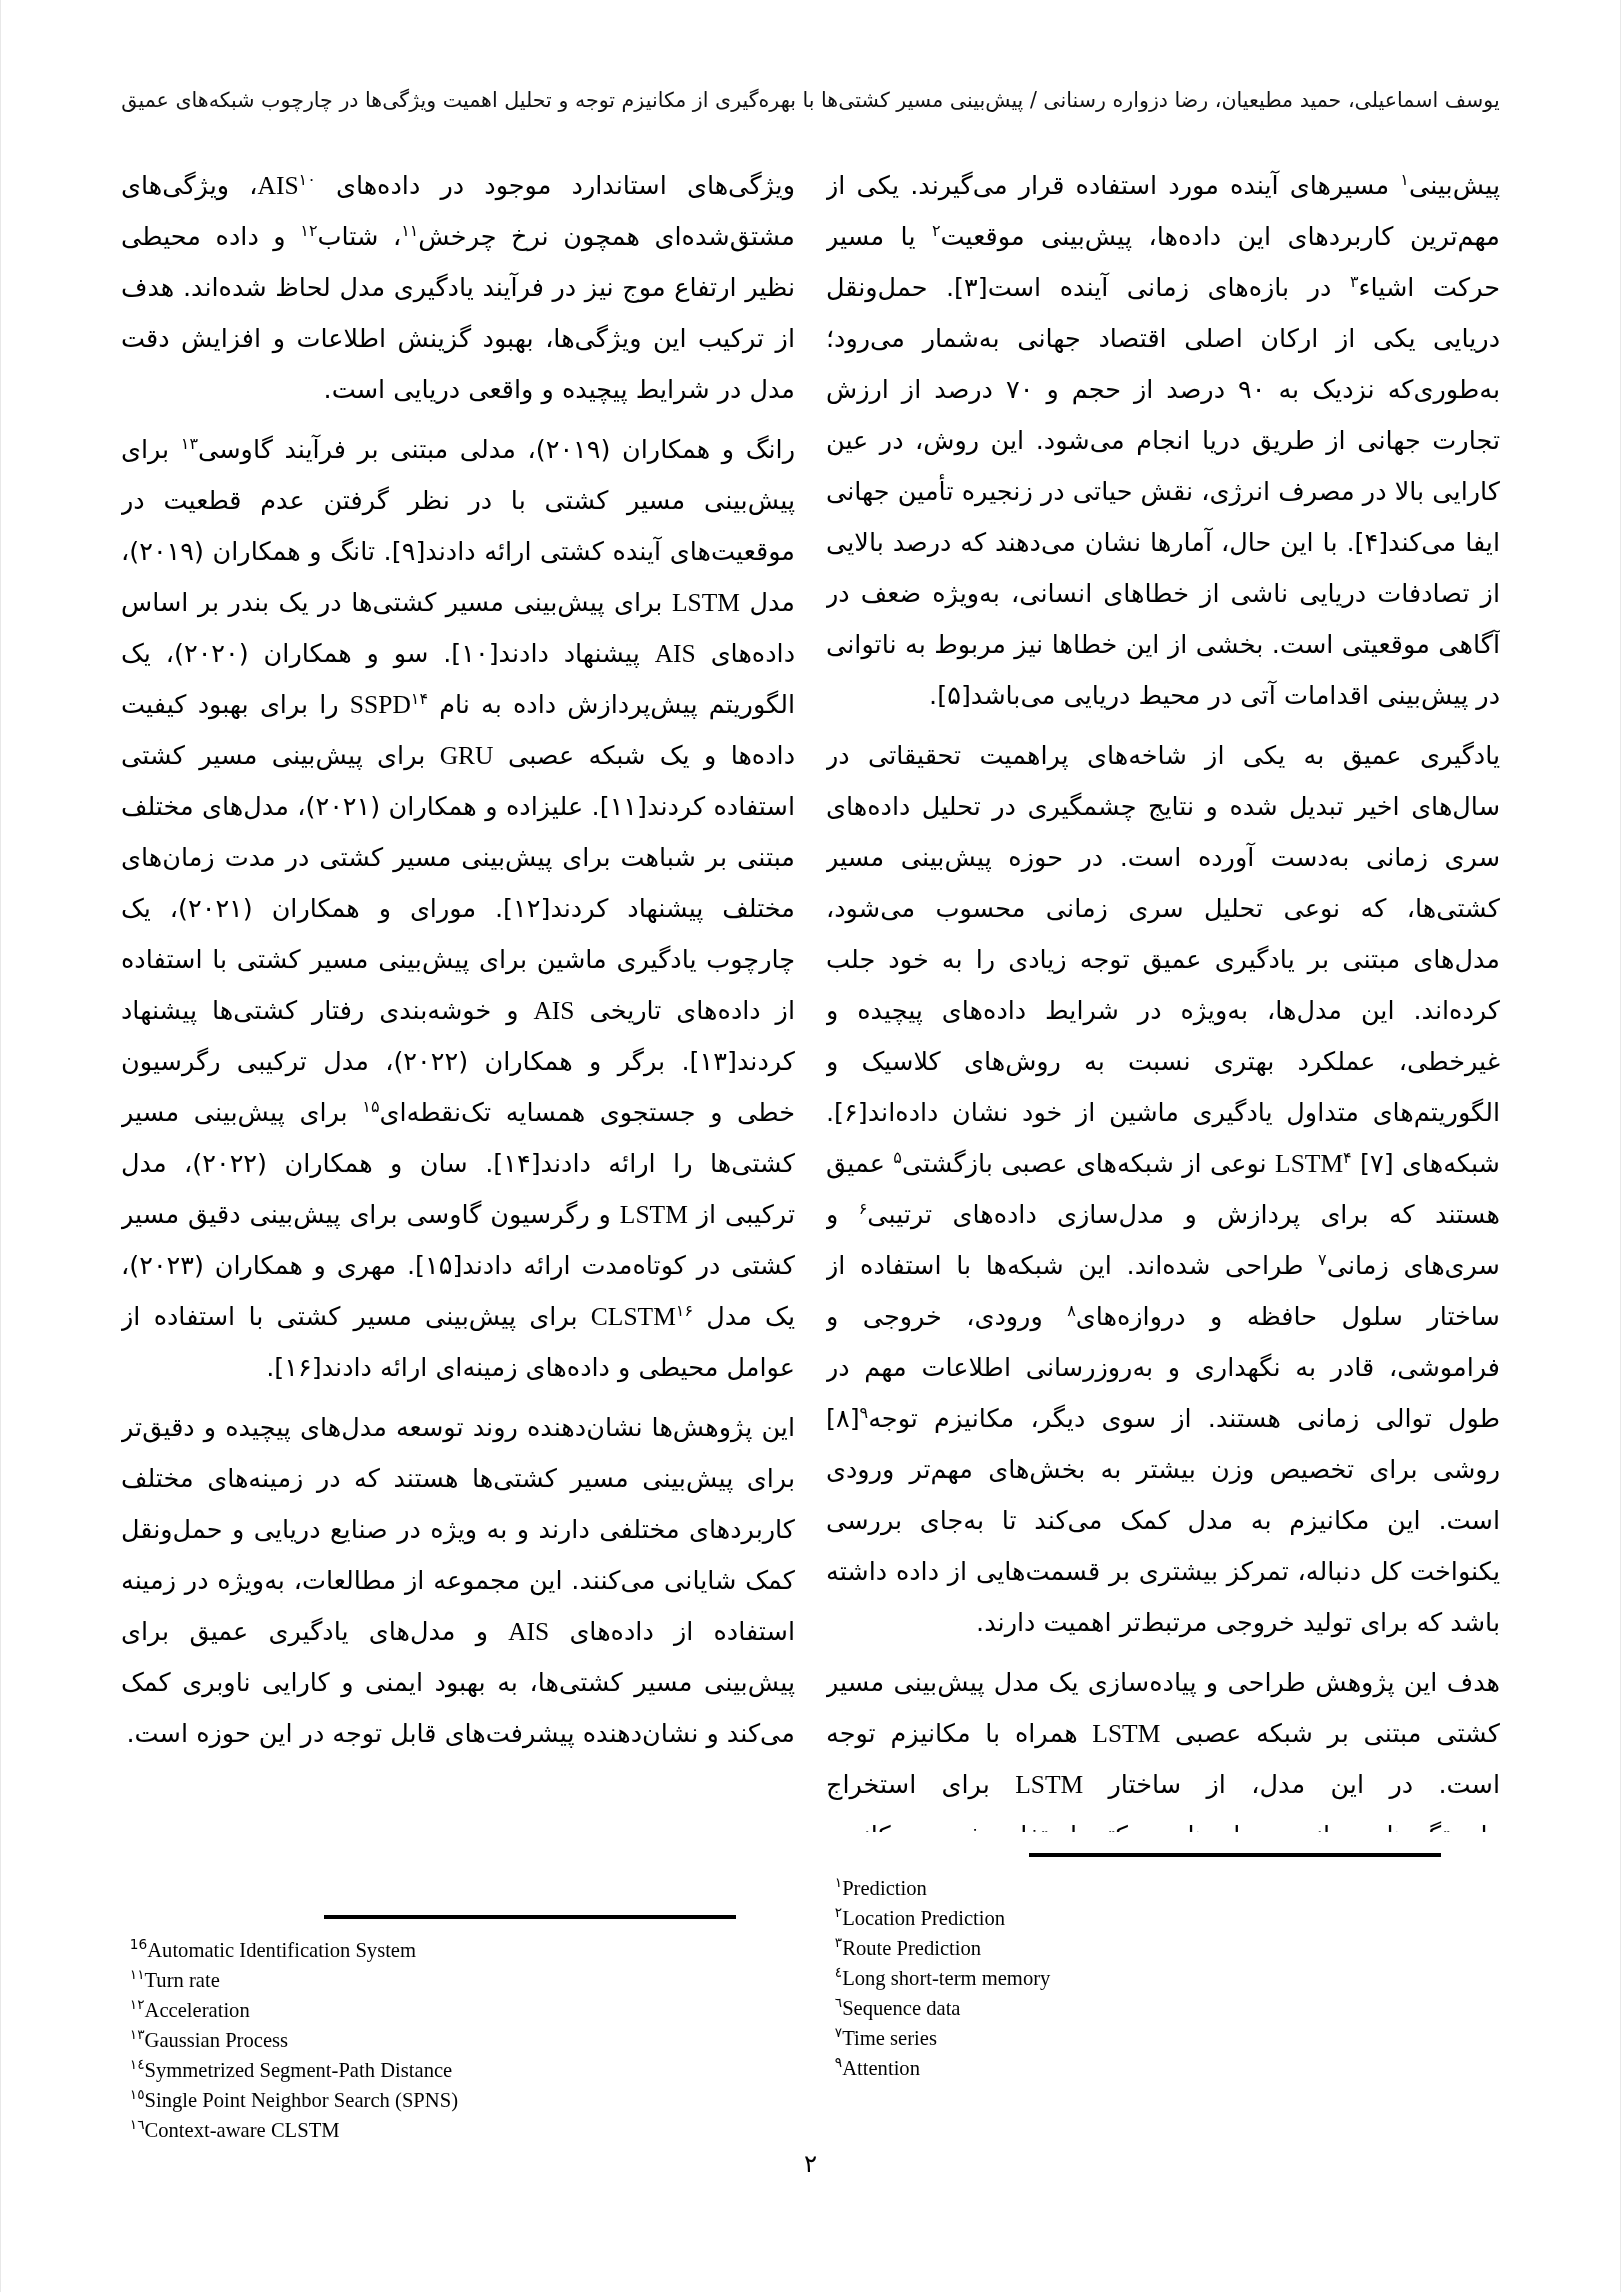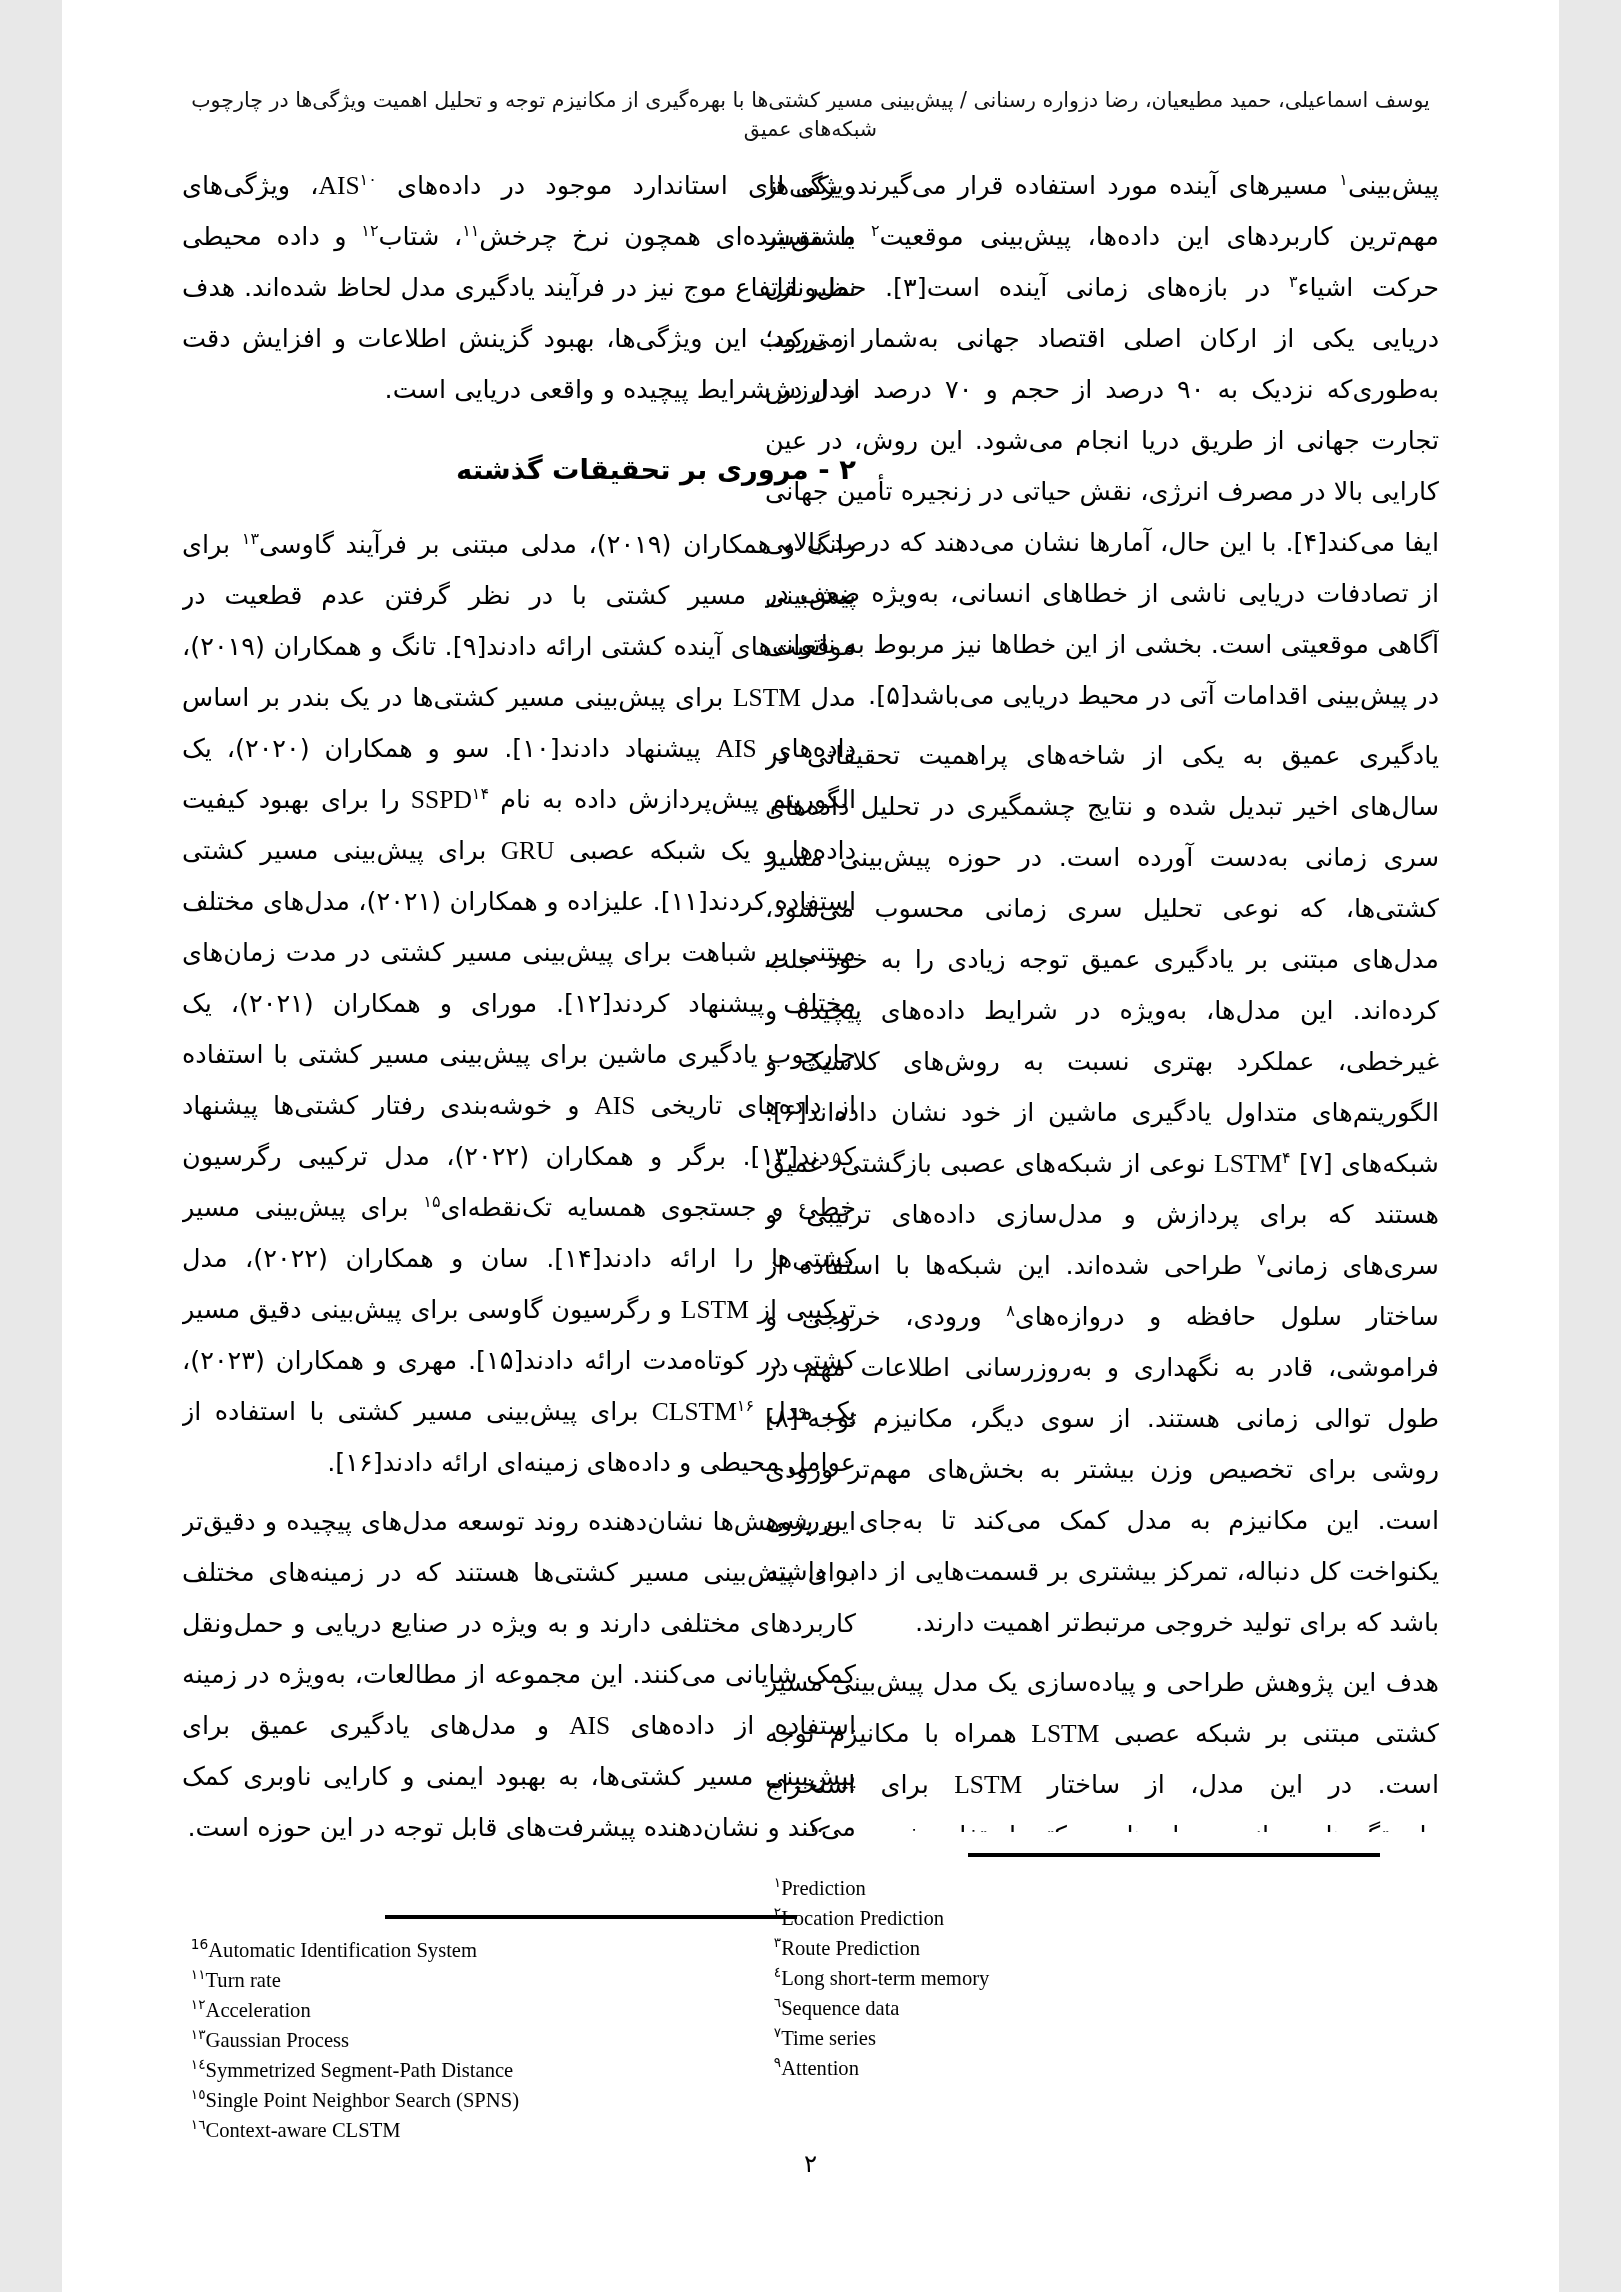--- a/index.html
+++ b/index.html
@@ -1,18 +1,18 @@
 <!DOCTYPE html>
 <html lang="fa" dir="rtl"><head>
 <meta charset="utf-8">
 <style>
   html,body{margin:0;padding:0;background:#e8e8e8;}
   .page{
     position:relative;
-    width:1497px;height:2293px;
+    width:1619px;height:2293px;
     background:#ffffff;
     margin:0 auto;
     direction:rtl;
     font-family:"DejaVu Sans",sans-serif;
     color:#000;
     overflow:hidden;
   }
   .running-header{
     position:absolute;top:86px;right:120px;left:120px;
     text-align:center;
@@ -85,21 +85,20 @@
         <div class="fn-line"><sup class="fn-num">٦</sup><span class="fn-text">Sequence data</span></div>
         <div class="fn-line"><sup class="fn-num">٧</sup><span class="fn-text">Time series</span></div>
         <div class="fn-line"><sup class="fn-num">٩</sup><span class="fn-text">Attention</span></div>
       </div>
   </div>
 
   <div class="col-text col-left-text">
     <div>
         <p class="para"><span>ویژگی‌های استاندارد موجود در داده‌های </span><span class="latin">AIS</span><sup class="fnref">۱۰</sup><span>، ویژگی‌های مشتق‌شده‌ای همچون نرخ چرخش</span><sup class="fnref">۱۱</sup><span>، شتاب</span><sup class="fnref">۱۲</sup><span> و داده محیطی نظیر ارتفاع موج نیز در فرآیند یادگیری مدل لحاظ شده‌اند. هدف از ترکیب این ویژگی‌ها، بهبود گزینش اطلاعات و افزایش دقت مدل در شرایط پیچیده و واقعی دریایی است.</span></p>
       </div>
-    <h2 class="section-heading">۲ - مروری بر تحقیقات گذشته</h2>
     <div>
         <p class="para"><span>رانگ و همکاران (۲۰۱۹)، مدلی مبتنی بر فرآیند گاوسی</span><sup class="fnref">۱۳</sup><span> برای پیش‌بینی مسیر کشتی با در نظر گرفتن عدم قطعیت در موقعیت‌های آینده کشتی ارائه دادند[۹]. تانگ و همکاران (۲۰۱۹)، مدل </span><span class="latin">LSTM</span><span> برای پیش‌بینی مسیر کشتی‌ها در یک بندر بر اساس داده‌های </span><span class="latin">AIS</span><span> پیشنهاد دادند[۱۰]. سو و همکاران (۲۰۲۰)، یک الگوریتم پیش‌پردازش داده به نام </span><span class="latin">SSPD</span><sup class="fnref">۱۴</sup><span> را برای بهبود کیفیت داده‌ها و یک شبکه عصبی </span><span class="latin">GRU</span><span> برای پیش‌بینی مسیر کشتی استفاده کردند[۱۱]. علیزاده و همکاران (۲۰۲۱)، مدل‌های مختلف مبتنی بر شباهت برای پیش‌بینی مسیر کشتی در مدت زمان‌های مختلف پیشنهاد کردند[۱۲]. مورای و همکاران (۲۰۲۱)، یک چارچوب یادگیری ماشین برای پیش‌بینی مسیر کشتی با استفاده از داده‌های تاریخی </span><span class="latin">AIS</span><span> و خوشه‌بندی رفتار کشتی‌ها پیشنهاد کردند[۱۳]. برگر و همکاران (۲۰۲۲)، مدل ترکیبی رگرسیون خطی و جستجوی همسایه تک‌نقطه‌ای</span><sup class="fnref">۱۵</sup><span> برای پیش‌بینی مسیر کشتی‌ها را ارائه دادند[۱۴]. سان و همکاران (۲۰۲۲)، مدل ترکیبی از </span><span class="latin">LSTM</span><span> و رگرسیون گاوسی برای پیش‌بینی دقیق مسیر کشتی در کوتاه‌مدت ارائه دادند[۱۵]. مهری و همکاران (۲۰۲۳)، یک مدل </span><span class="latin">CLSTM</span><sup class="fnref">۱۶</sup><span> برای پیش‌بینی مسیر کشتی با استفاده از عوامل محیطی و داده‌های زمینه‌ای ارائه دادند[۱۶].</span></p>
         <p class="para"><span>این پژوهش‌ها نشان‌دهنده روند توسعه مدل‌های پیچیده و دقیق‌تر برای پیش‌بینی مسیر کشتی‌ها هستند که در زمینه‌های مختلف کاربردهای مختلفی دارند و به ویژه در صنایع دریایی و حمل‌ونقل کمک شایانی می‌کنند. این مجموعه از مطالعات، به‌ویژه در زمینه استفاده از داده‌های </span><span class="latin">AIS</span><span> و مدل‌های یادگیری عمیق برای پیش‌بینی مسیر کشتی‌ها، به بهبود ایمنی و کارایی ناوبری کمک می‌کند و نشان‌دهنده پیشرفت‌های قابل توجه در این حوزه است.</span></p>
       </div>
   </div>
 
   <div class="fn-block fn-block-left">
     <div class="fn-rule"></div>
     <div class="fn-list">
         <div class="fn-line"><sup class="fn-num">16</sup><span class="fn-text">Automatic Identification System</span></div>

